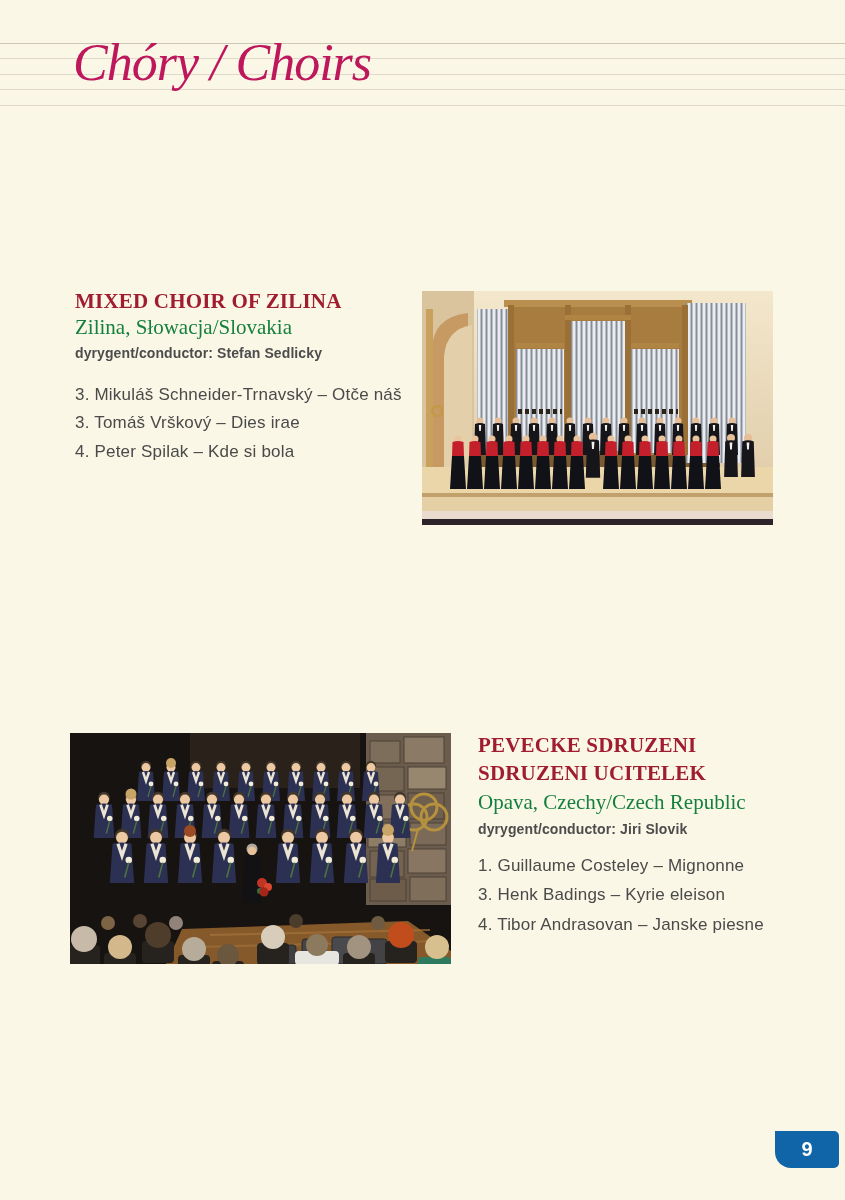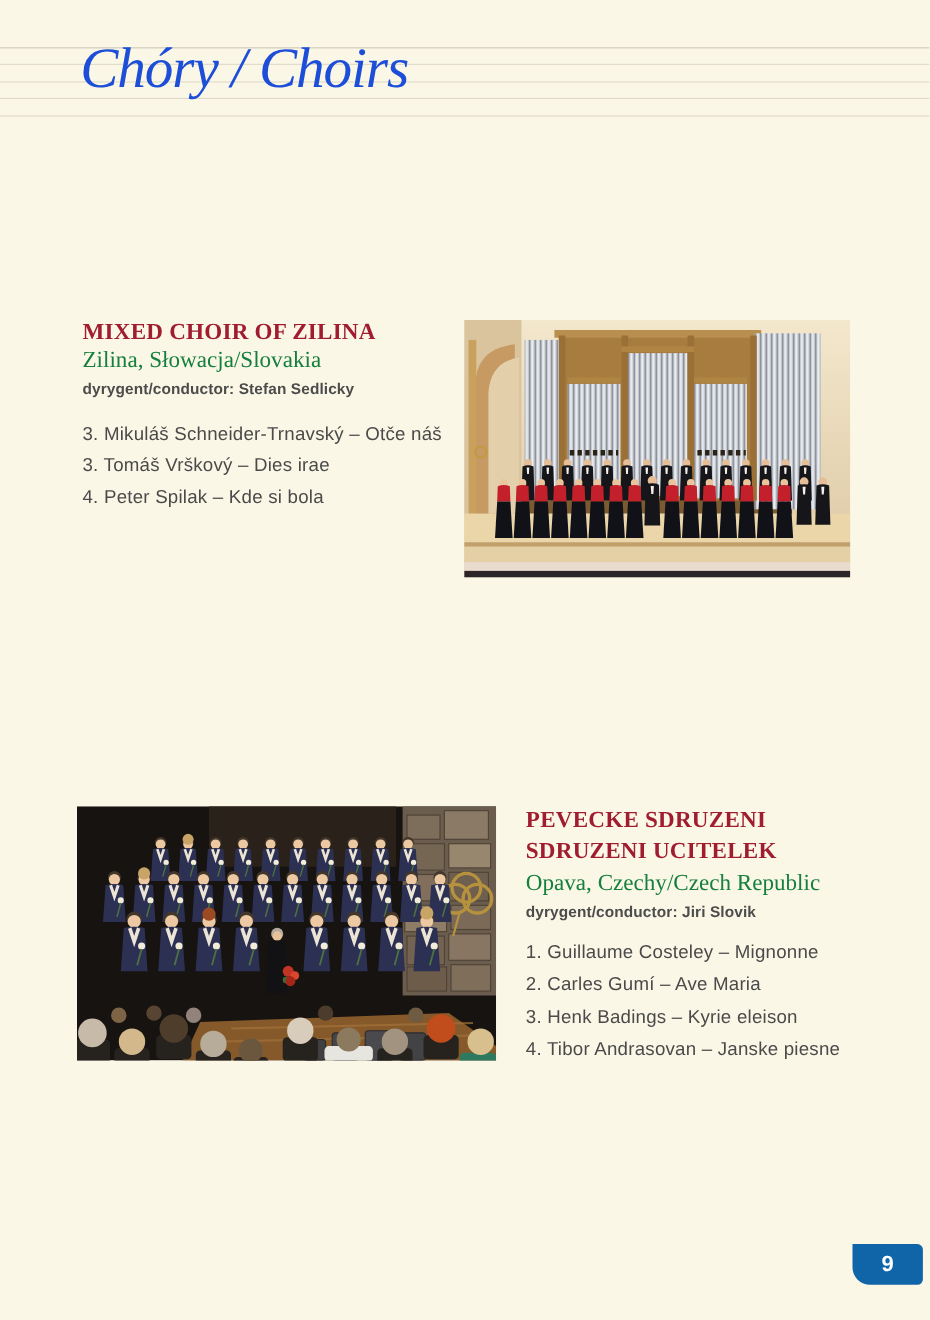--- a/index.html
+++ b/index.html
@@ -11,21 +11,21 @@
   
   .staffline { position:absolute; left:0; width:845px; height:1px; background:#ded9c9; }
   .staffline.s1 { top:43px;  background:#ccc6b4; }
   .staffline.s2 { top:58px; }
   .staffline.s3 { top:74px; }
   .staffline.s4 { top:89px; }
   .staffline.s5 { top:105px; }
   .page-title {
     position:absolute; left:73px; top:36px;
     font-family:"Liberation Serif", serif; font-style:italic;
-    font-size:52px; line-height:1.05; color:#1d4ed8; letter-spacing:-1px;
+    font-size:52px; line-height:1.05; color:#be185d; letter-spacing:-1px;
     white-space:nowrap;
   }
   
   .choir-name {
     position:absolute; font-family:"Liberation Serif", serif;
     font-weight:bold; font-size:21px; color:#a01d30;
     letter-spacing:.2px; white-space:nowrap;
   }
   .choir-loc {
     position:absolute; font-family:"Liberation Serif", serif;
@@ -310,21 +310,20 @@
 
     <div class="choir-name" style="left:478px; top:733px;">PEVECKE SDRUZENI</div>
     <div class="choir-name" style="left:478px; top:761px;">SDRUZENI UCITELEK</div>
     <div class="choir-loc" style="left:478px; top:790px;">Opava, Czechy/Czech Republic</div>
     <div class="choir-cond" style="left:478px; top:821px;">
       <span>dyrygent/conductor:</span>
       <span>Jiri Slovik</span>
     </div>
     <div class="rep rep2" style="left:478px; top:851px;">
       <div class="line">1. Guillaume Costeley – Mignonne</div>
-      <div class="line">2. Carles Gumí – Ave Maria</div>
       <div class="line">3. Henk Badings – Kyrie eleison</div>
       <div class="line">4. Tibor Andrasovan – Janske piesne</div>
     </div>
   </section>
 
   <div class="pagenum">
     <span>9</span>
   </div>
 
 </div>

